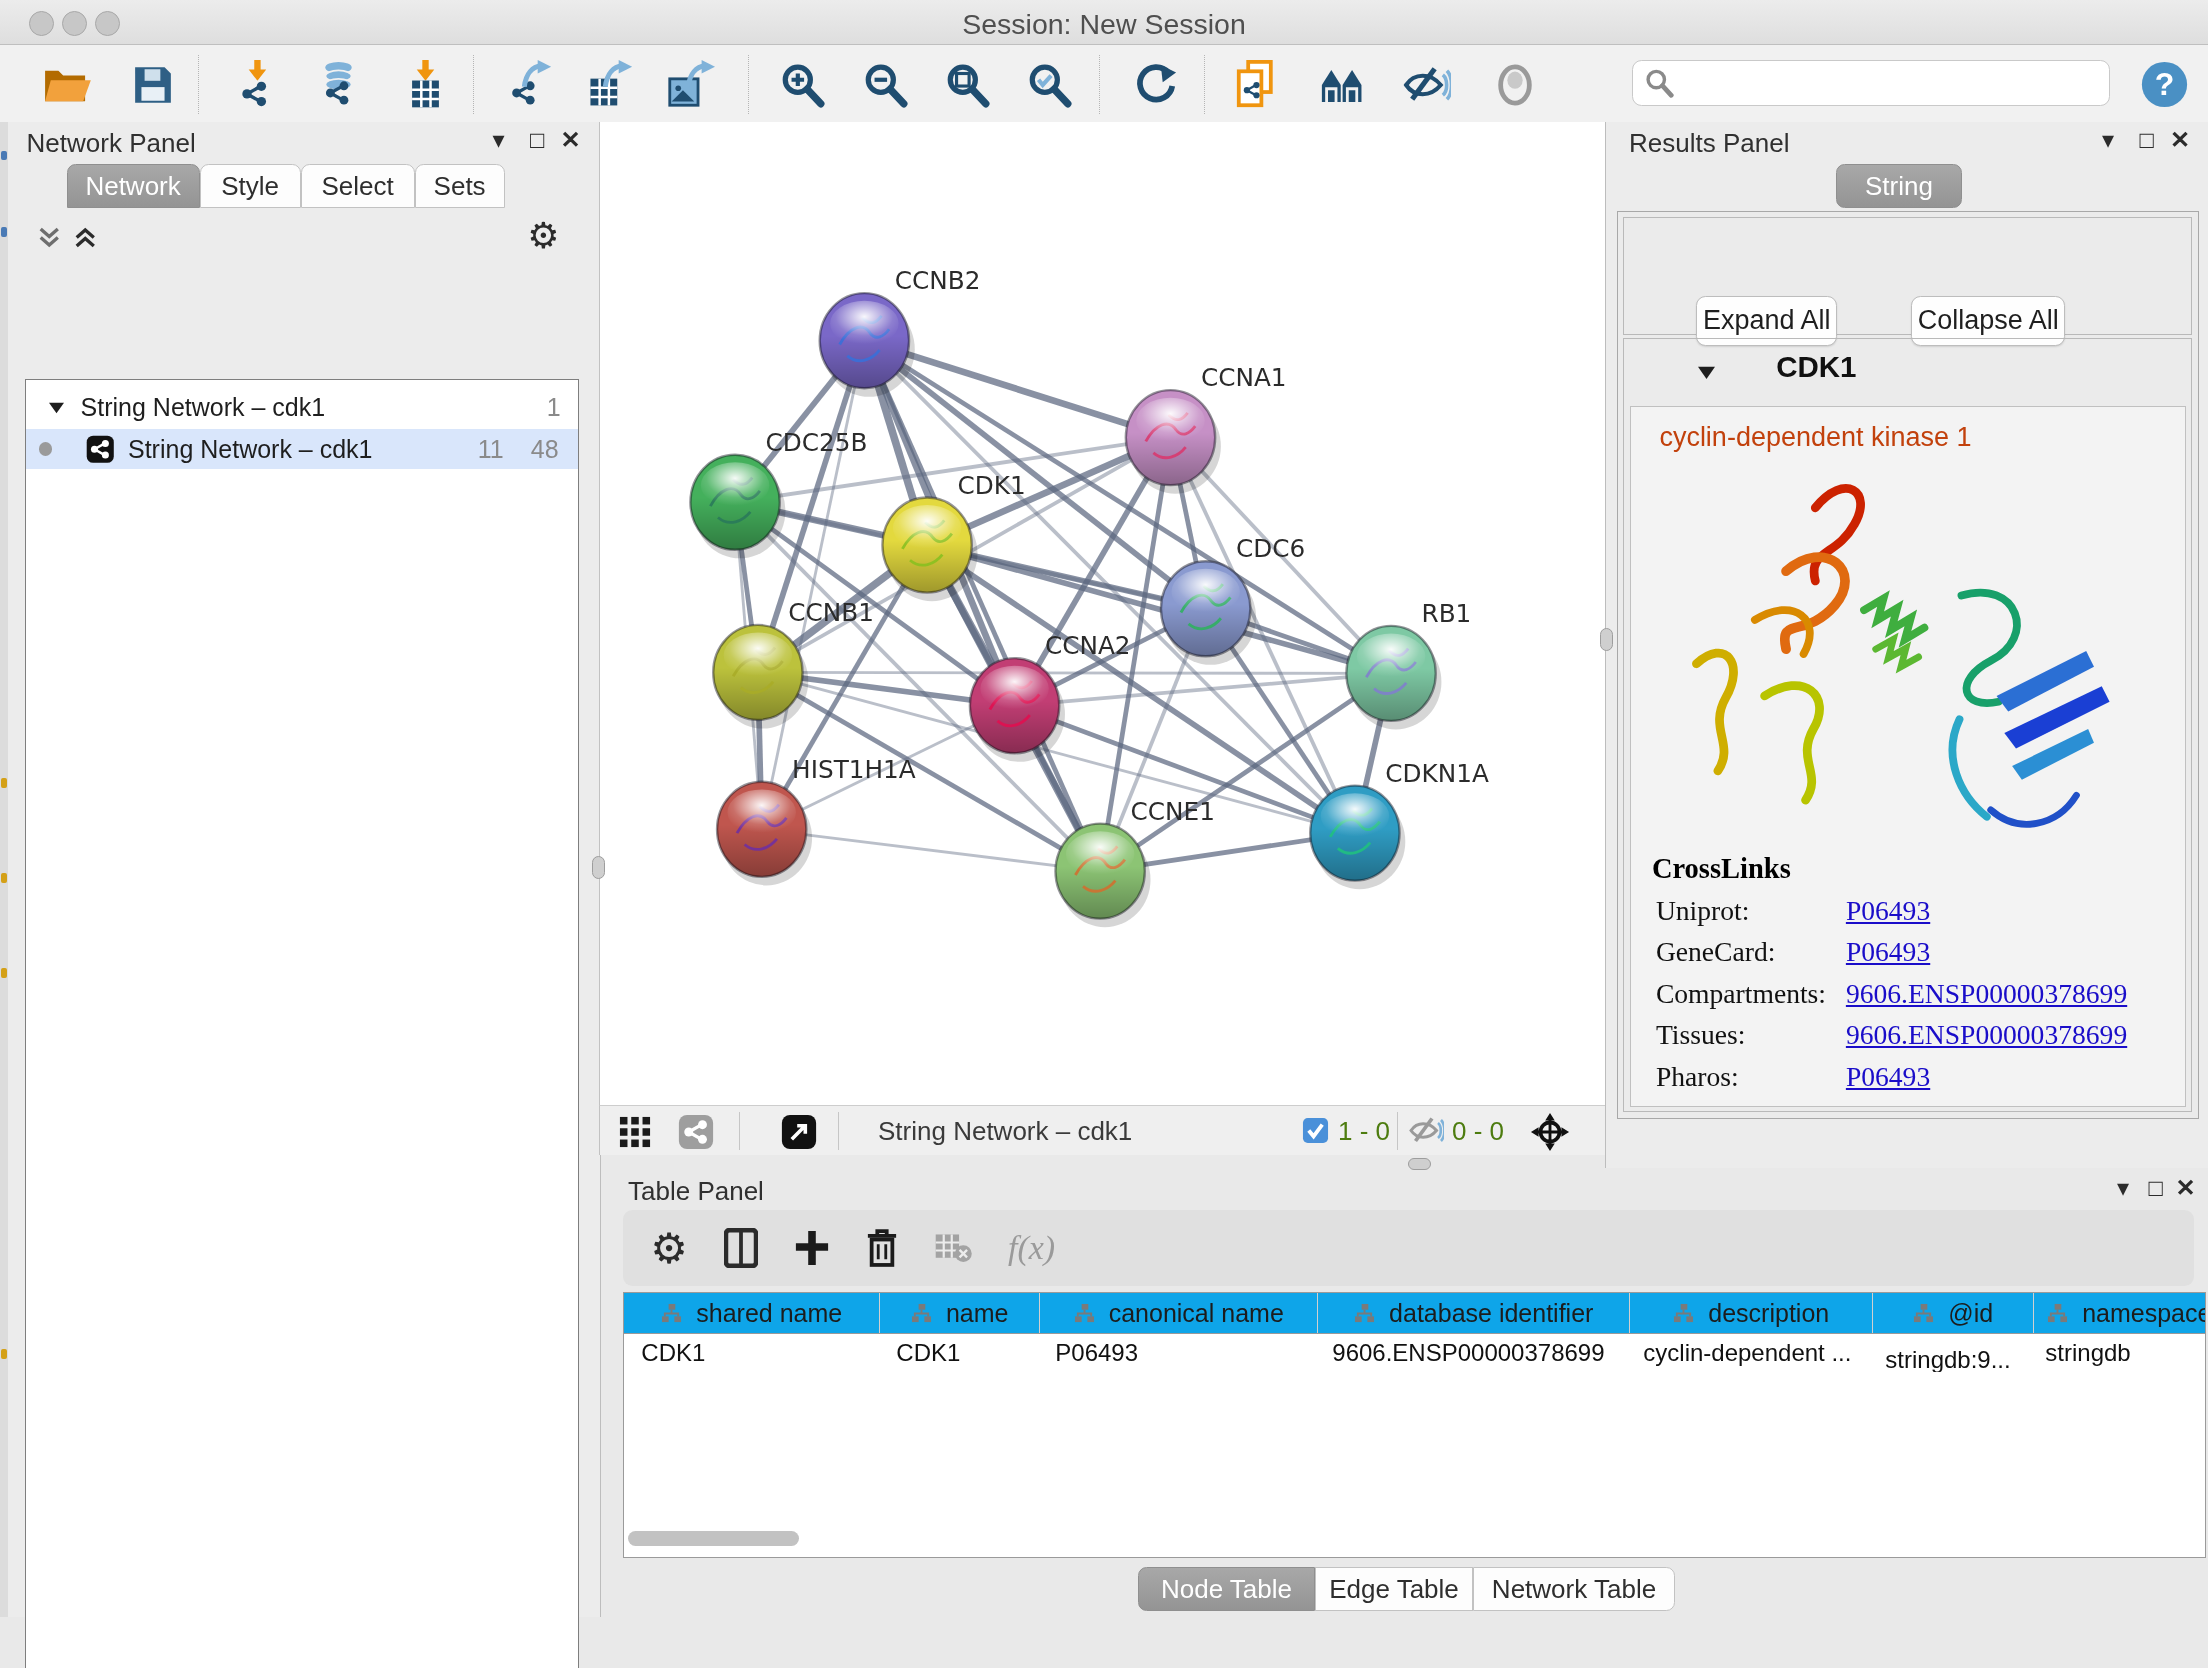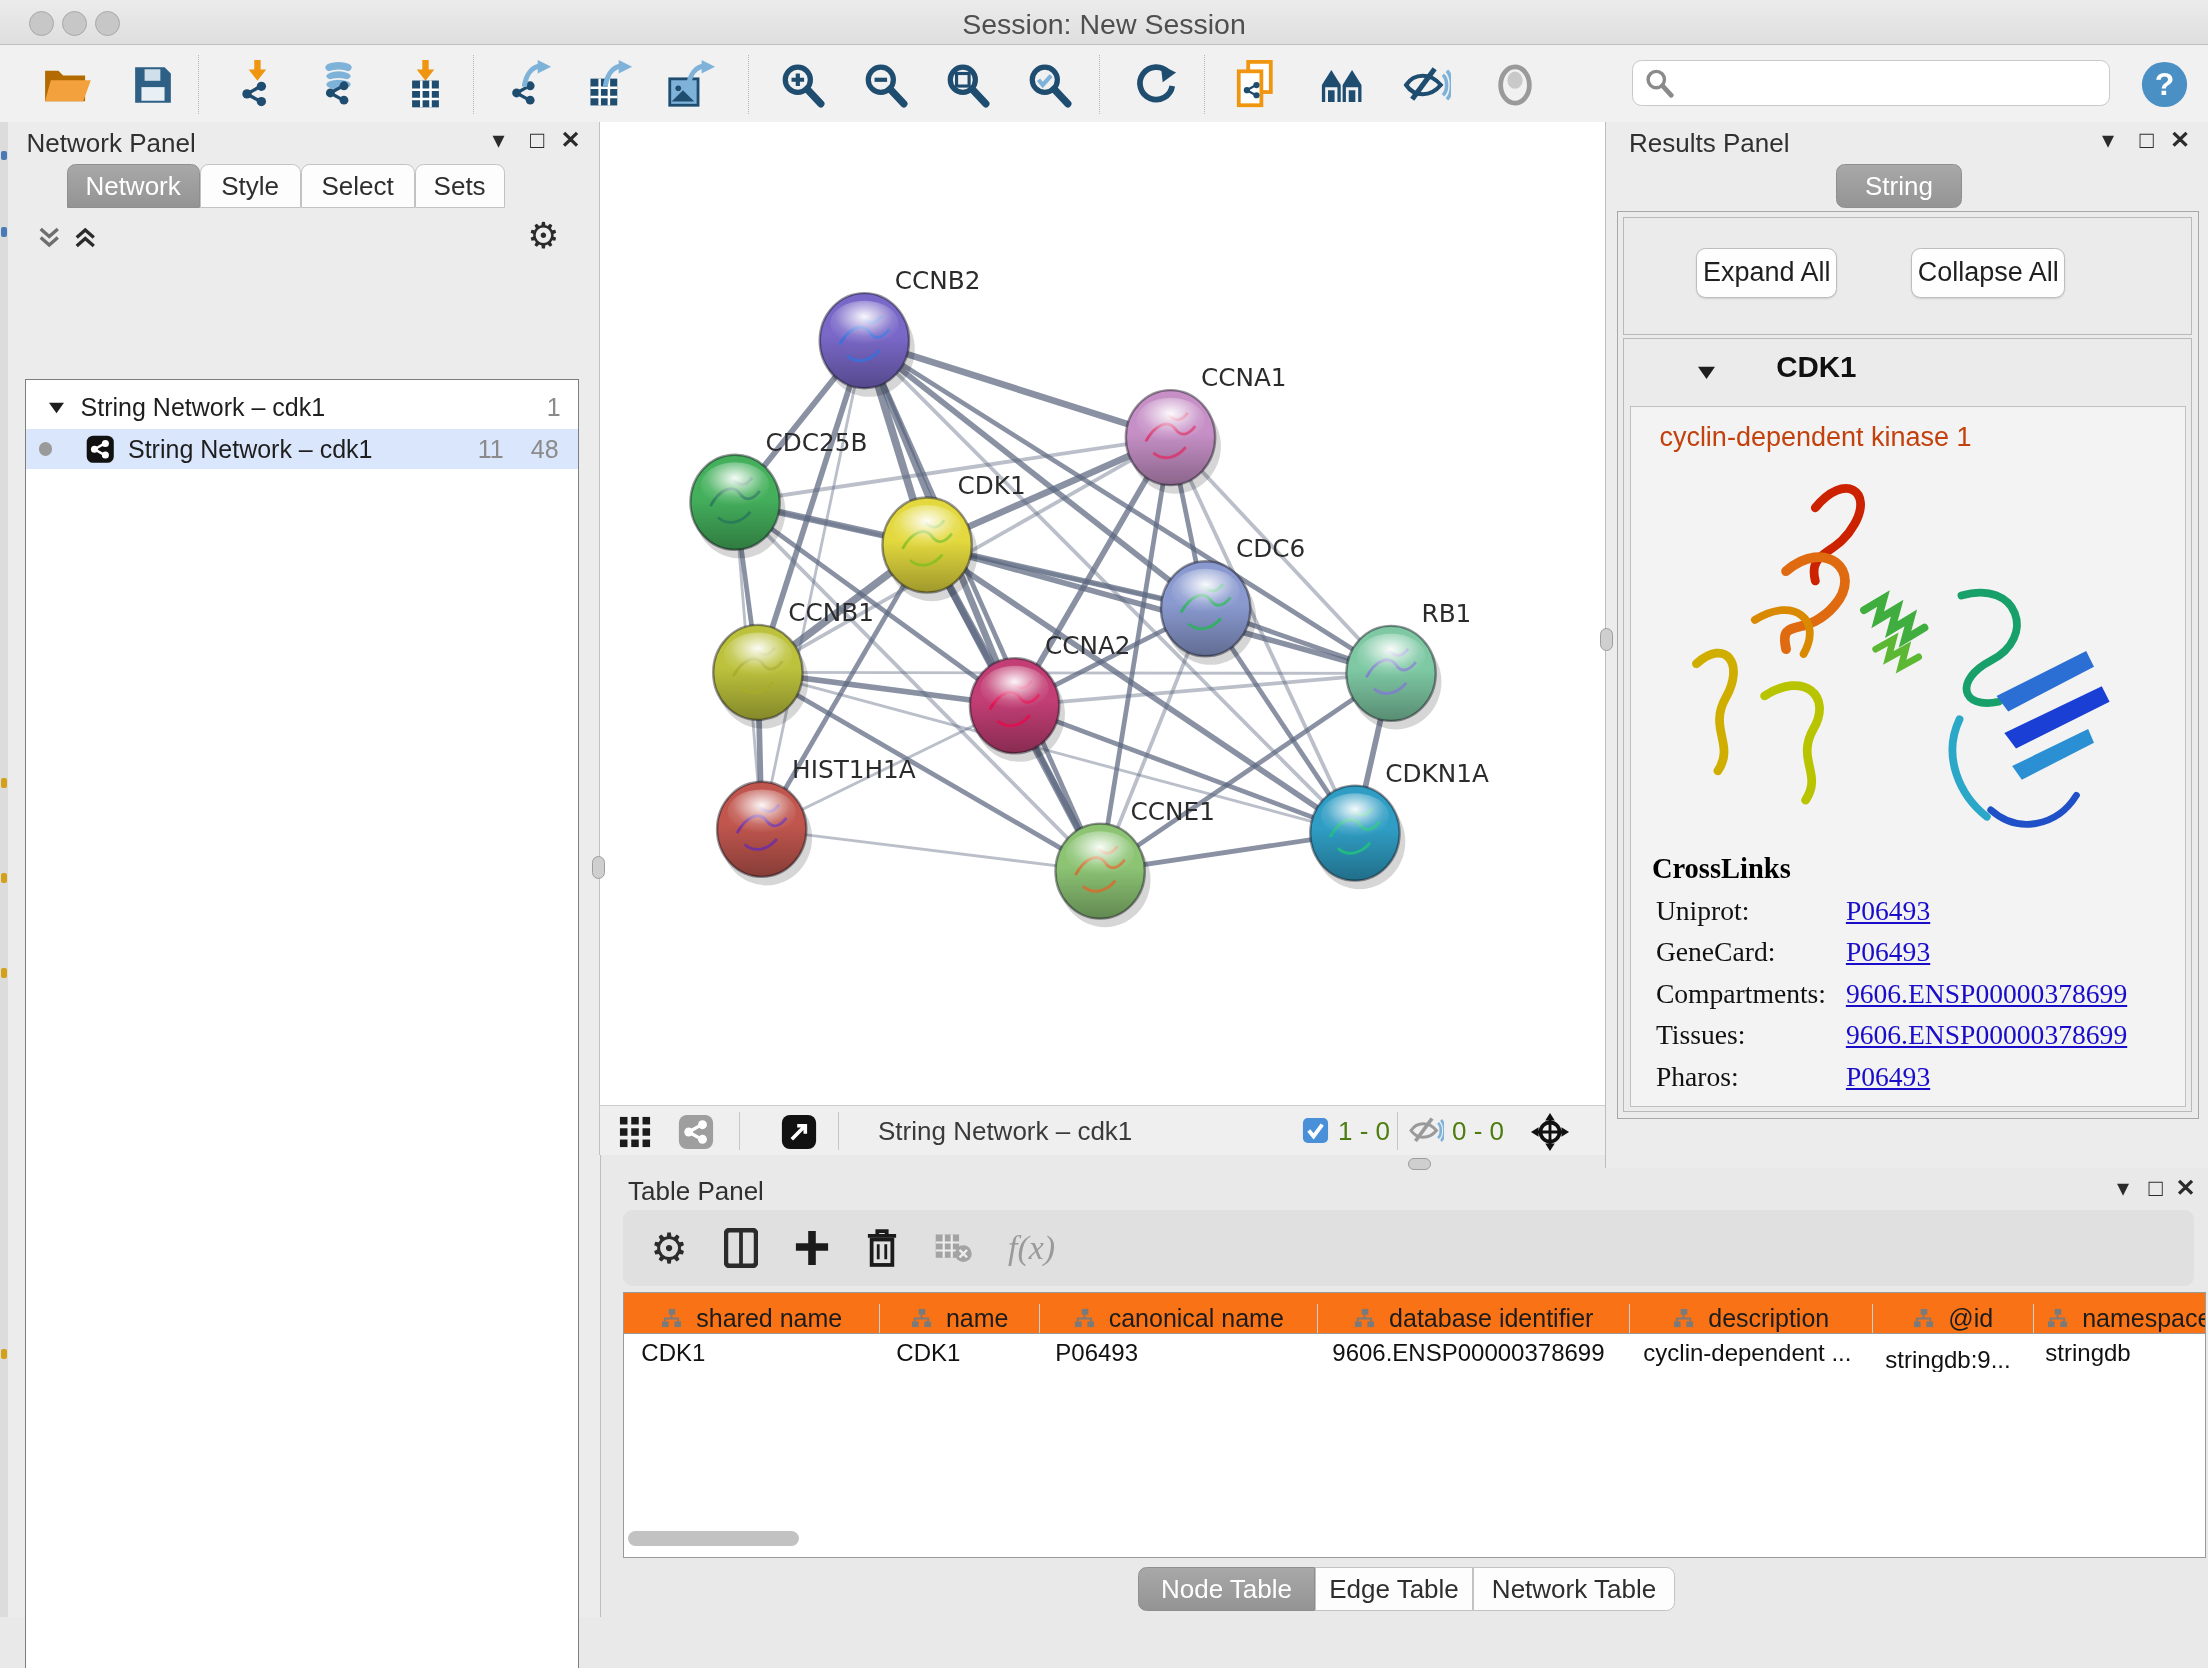--- a/index.html
+++ b/index.html
@@ -13,21 +13,21 @@
   #toolbar{left:0;top:45px;width:2208px;height:77px;background:#f1f1f1;border-bottom:1px solid #c6c6c6;}
   .tbtn{position:absolute;top:13.3px;width:53px;height:53px;display:flex;align-items:center;justify-content:center;}
   .tsep{position:absolute;top:9.5px;width:0;height:59px;border-left:1.9px dotted #b5b5b5;}
   #searchbox{position:absolute;left:1632px;top:15px;width:476px;height:44px;background:#fff;border:1.9px solid #c9c9c9;border-radius:9.5px;display:flex;align-items:center;}
   #searchbox input{border:none;outline:none;flex:1;font-size:25px;background:transparent;margin-left:7.6px;font-family:"Liberation Sans",sans-serif;}
   
   .ptitle{font-size:26px;color:#303030;}
   .wctl{font-size:24px;color:#2b2b2b;margin-left:21px;cursor:default;}
   .tab{position:absolute;height:42px;background:#fdfdfd;border:1px solid #c2c2c2;border-radius:8.6px 8.6px 0 0;display:flex;align-items:center;justify-content:center;font-size:26px;color:#2e2e2e;}
   .tab.sel{background:linear-gradient(#a8a8a8,#949494);color:#fff;border-color:#8f8f8f;}
-  .btn{position:absolute;background:#fefefe;border:1.9px solid #bdbdbd;border-radius:9.5px;font-size:27px;color:#1f1f1f;display:flex;align-items:center;justify-content:center;box-shadow:0 1px 1.9px rgba(0,0,0,.12);}
+  .btn{position:absolute;background:#fefefe;border:1.9px solid #bdbdbd;border-radius:9.5px;font-size:27px;color:#1f1f1f;display:flex;align-items:center;justify-content:center;box-shadow:0 1px 1.9px rgba(0,0,0,.12);margin-top:48px;}
   #ctl-panel{left:7.6px;top:122px;width:592px;height:1495px;background:#ececec;border-right:1px solid #bdbdbd;}
   #tree{position:absolute;left:17px;top:257px;width:552px;height:1332px;background:#fff;border:1.9px solid #7e7e7e;}
   .trow{position:absolute;left:0;width:100%;height:40px;display:flex;align-items:center;font-size:25px;color:#1e1e1e;}
   .cnt{color:#8a8a8a;}
   #canvasbar{left:599px;top:1105px;width:1006px;height:49px;background:#efefef;border-top:1px solid #cdcdcd;border-left:1px solid #c2c2c2;}
   .cbtxt{font-size:26px;color:#3a3a3a;}
   .cbcnt{font-size:26px;color:#4d7c0f;}
   
   #res-panel{left:1605px;top:122px;width:603px;height:1495px;background:#ececec;border-left:1px solid #bdbdbd;}
   #res-outer{position:absolute;left:11.4px;top:89px;width:580px;height:906px;border:1.9px solid #a8a8a8;background:#ebebeb;}
@@ -36,21 +36,21 @@
   #res-inner{position:absolute;left:5.7px;top:67px;width:554px;height:699px;background:#f3f3f3;border:1px solid #c0c0c0;}
   .serif{font-family:"Liberation Serif",serif;}
   .xl-row{display:flex;margin:9.5px 0 9.5px 25px;font-size:27.6px;}
   .xl-lbl{width:190px;color:#111;}
   .xl-val a{color:#1a0dc9;}
   
   #tbl-panel{left:609px;top:1168px;width:1600px;height:449px;background:#e9e9e9;}
   #tbl-toolbar{position:absolute;left:14.3px;top:42px;width:1571px;height:76px;background:#e0e0e0;border-radius:9.5px;display:flex;align-items:center;}
   .tpi{margin-left:36px;display:flex;align-items:center;}
   #tblgrid{position:absolute;left:14.3px;top:124px;width:1581px;height:264px;background:#fff;border:1.9px solid #9a9a9a;overflow:hidden;}
-  .thead{display:flex;background:#f97316;border-bottom:1.9px solid #9a9a9a;height:40px;align-items:flex-end;}
+  .thead{display:flex;background:#0ea5e9;border-bottom:1.9px solid #9a9a9a;height:40px;}
   .th{display:flex;align-items:center;justify-content:center;font-size:25px;color:#1c1c1c;border-right:1px solid #d0d0d0;overflow:hidden;white-space:nowrap;flex:none;}
   .trowd{display:flex;height:38px;}
   .td{display:flex;align-items:center;font-size:24px;color:#111;padding-left:17px;overflow:hidden;white-space:nowrap;flex:none;box-sizing:border-box;}
   #hscroll{position:absolute;left:19px;top:363px;width:1569px;height:17px;}
   #hthumb{width:171px;height:15px;background:#c2c2c2;border-radius:7.6px;}
   
   #statusbar{left:0;top:1617px;width:2208px;height:51px;background:#ececec;border-top:1px solid #c4c4c4;}
   .sbtn{position:absolute;top:5.7px;width:46px;height:40px;background:#f7f7f7;border:1.9px solid #b0b0b0;display:flex;align-items:center;justify-content:center;}
   #membtn{position:absolute;right:17px;top:0px;width:143px;height:42px;background:#fcfcfc;border:1.9px solid #b4b4b4;display:flex;align-items:center;justify-content:center;font-size:27px;color:#111;}
   .dot{width:25px;height:25px;border-radius:50%;background:#1e8f3a;margin-right:13.3px;}

